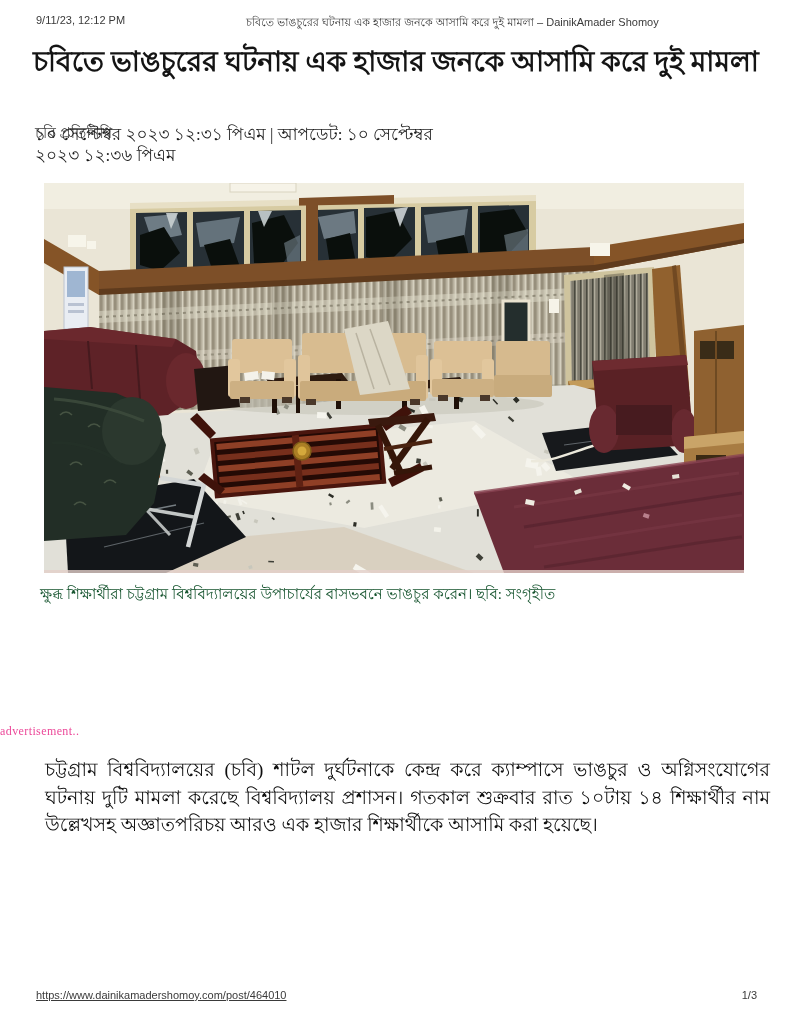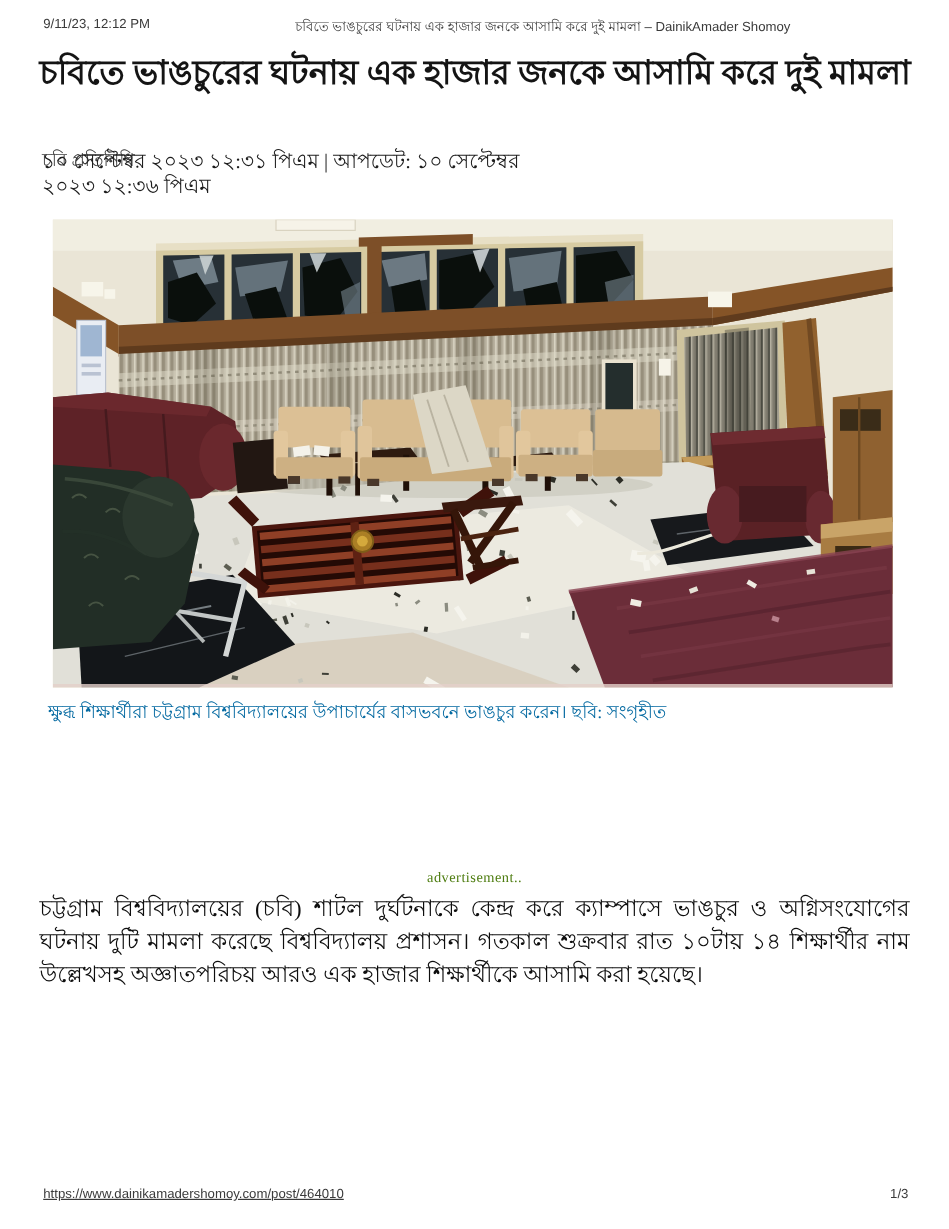--- a/index.html
+++ b/index.html
@@ -12,24 +12,24 @@
   .hdr-title{position:absolute;left:246px;top:14px;white-space:nowrap;}
   .headline{position:absolute;left:33px;top:42px;width:732px;margin:0;
        font-size:28px;line-height:39px;font-weight:600;color:#141414;}
   .byline{position:absolute;left:35px;top:121px;font-size:15px;color:#404040;}
   .dateline{position:absolute;left:35px;top:124px;width:446px;
        font-size:17px;line-height:21px;color:#1c1c1c;}
   .photo{position:absolute;left:44px;top:183px;width:700px;height:390px;margin:0;
        background:#e9e4d5;overflow:hidden;}
   .photo svg{display:block;}
   .caption{position:absolute;left:40px;top:584px;width:708px;
-       font-size:15px;line-height:20px;color:#0369a1;}
-  .ad-label{position:absolute;left:0;top:724px;width:791px;text-align:center;
-       font-size:12px;letter-spacing:.4px;color:#4d7c0f;}
-  .body-p{position:absolute;left:33px;width:725px;margin:0;
+       font-size:15px;line-height:20px;color:#14532d;}
+  .ad-label{position:absolute;left:0;top:724px;width:791px;text-align:left;
+       font-size:12px;letter-spacing:.4px;color:#ec4899;}
+  .body-p{position:absolute;left:33px;width:725px;margin:12px;
        font-size:19px;line-height:27.5px;text-align:justify;color:#0e0e0e;}
   .p1{top:744px;}
   .p2{top:834px;}
   .ftr-url{position:absolute;left:36px;top:989px;white-space:nowrap;text-decoration:underline;}
   .ftr-page{position:absolute;right:34px;top:989px;text-align:center;}
 </style>
 </head>
 <body>
 
 <div class="page">

